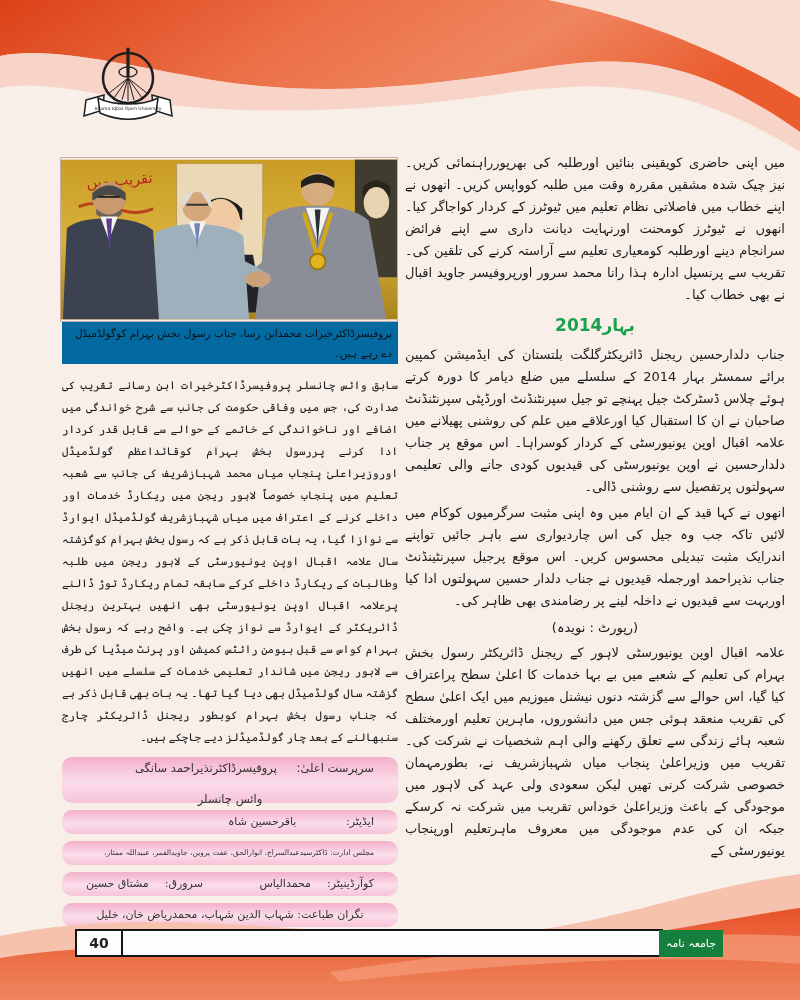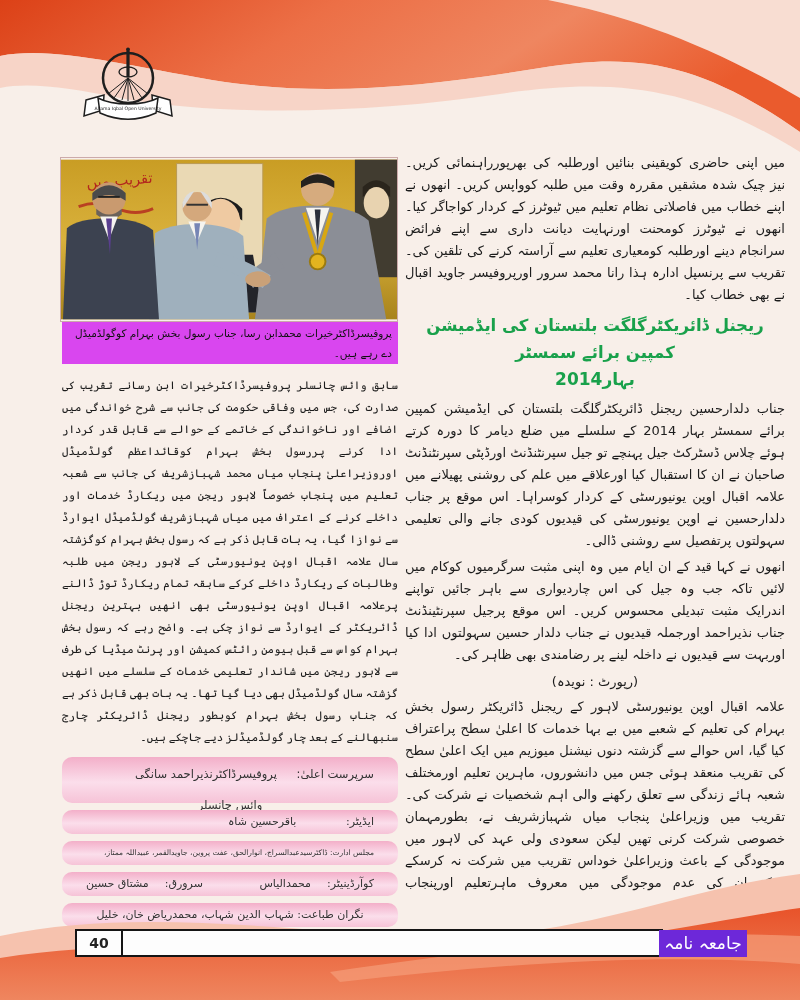--- a/index.html
+++ b/index.html
@@ -13,40 +13,40 @@
   .col-right{top:152px;left:405px;width:380px;}
   .col-left{top:157px;left:62px;width:336px;}
   .para{font-size:13px;line-height:22px;text-align:justify;text-justify:inter-word;margin:0 0 4px 0;}
   .para-left{font-size:11px;line-height:22px;font-family:Liberation Serif, serif;}
   .headline{color:#19a14b;font-weight:bold;text-align:center;font-size:16.5px;line-height:27px;margin:6px 0 5px 0;}
   .headline .hl2{font-size:17px;}
   .report-line{text-align:center;font-size:13px;line-height:24px;margin:0 0 2px 0;}
   
   .photo-wrap{width:336px;}
   .photo-svg{display:block;border:1px solid #caa;}
-  .photo-caption{background:#d946ef;font-size:10.5px;line-height:20px;padding:1px 6px;text-align:right;color:#111;}
+  .photo-caption{background:#0369a1;font-size:10.5px;line-height:20px;padding:1px 6px;text-align:right;color:#111;}
   
   .credits{margin-top:9px;}
   .crow{position:relative;background:linear-gradient(180deg,#f3afc9 0%,#fbdeeb 55%,#f6c3d7 100%);
         border-radius:10px;margin-bottom:7px;direction:rtl;color:#333;}
-  .crow-tall{height:46px;padding:10px 24px 0 24px;box-sizing:border-box;}
+  .crow-tall{height:46px;padding:4px 24px 0 24px;box-sizing:border-box;}
   .crow-std{height:24px;line-height:24px;padding:0 24px;box-sizing:border-box;font-size:11px;}
   .crow .lbl{margin-left:16px;}
   .crow .sub{display:block;text-align:center;font-size:11.5px;margin-top:17px;}
   .crow-split{display:flex;justify-content:space-between;}
   .crow-center{text-align:center;}
   .crow-right{text-align:right;}
   .crow-small{font-size:7.5px;}
   .r1line{font-size:11.5px;}
   
   .pagenum-box{position:absolute;top:929px;left:75px;width:44px;height:24px;background:#fdfdfd;
                border:2px solid #151515;text-align:center;line-height:24px;font-size:14px;font-weight:bold;color:#222;z-index:5;}
   .foot-bar{position:absolute;top:929px;left:119px;width:540px;height:24px;background:#fdfdfd;border:2px solid #151515;box-sizing:content-box;z-index:4;}
-  .masthead{position:absolute;top:930px;left:659px;width:88px;height:27px;background:#6d28d9;color:#fff;
-            text-align:center;line-height:27px;font-size:17px;direction:rtl;z-index:6;}
+  .masthead{position:absolute;top:930px;left:659px;width:64px;height:27px;background:#15803d;color:#fff;
+            text-align:center;line-height:27px;font-size:11px;direction:rtl;z-index:6;}
 </style>
 </head>
 <body>
 
 <div class="page">
 
   <svg class="hdr-svg" width="800" height="170" viewBox="0 0 800 170">
     <defs>
       <linearGradient id="grTop" x1="0" y1="0" x2="1" y2="0.25">
         <stop offset="0" stop-color="#dc4117"></stop>
@@ -76,21 +76,20 @@
     <ellipse cx="60" cy="30" rx="9" ry="5" fill="none" stroke="#1e1e1e" stroke-width="1.3"></ellipse>
     <polygon points="18,58 36,53 35,68 16,74" fill="#fff" stroke="#1e1e1e" stroke-width="1.5"></polygon>
     <polygon points="102,58 84,53 85,68 104,74" fill="#fff" stroke="#1e1e1e" stroke-width="1.5"></polygon>
     <path d="M30,56 C45,64 75,64 90,56 L88,71 C70,79 50,79 32,71 Z" fill="#fff" stroke="#1e1e1e" stroke-width="1.5"></path>
     <text x="60" y="68" text-anchor="middle" font-size="4.6" fill="#1e1e1e">Allama Iqbal Open University</text>
   </svg>
 
   <div class="col col-right">
     <p class="para">میں اپنی حاضری کویقینی بنائیں اورطلبہ کی بھرپورراہنمائی کریں۔ نیز چیک شدہ مشقیں مقررہ وقت میں طلبہ کوواپس کریں۔ انھوں نے اپنے خطاب میں فاصلاتی نظام تعلیم میں ٹیوٹرز کے کردار کواجاگر کیا۔ انھوں نے ٹیوٹرز کومحنت اورنہایت دیانت داری سے اپنے فرائض سرانجام دینے اورطلبہ کومعیاری تعلیم سے آراستہ کرنے کی تلقین کی۔ تقریب سے پرنسپل ادارہ ہذا رانا محمد سرور اورپروفیسر جاوید اقبال نے بھی خطاب کیا۔</p>
     <div class="headline">
-      <div>ریجنل ڈائریکٹرگلگت بلتستان کی ایڈمیشن کمپین برائے سمسٹر</div>
       <div class="hl2">بہار2014</div>
     </div>
     <p class="para">جناب دلدارحسین ریجنل ڈائریکٹرگلگت بلتستان کی ایڈمیشن کمپین برائے سمسٹر بہار 2014 کے سلسلے میں ضلع دیامر کا دورہ کرتے ہوئے چلاس ڈسٹرکٹ جیل پہنچے تو جیل سپرنٹنڈنٹ اورڈپٹی سپرنٹنڈنٹ صاحبان نے ان کا استقبال کیا اورعلاقے میں علم کی روشنی پھیلانے میں علامہ اقبال اوپن یونیورسٹی کے کردار کوسراہا۔ اس موقع پر جناب دلدارحسین نے اوپن یونیورسٹی کی قیدیوں کودی جانے والی تعلیمی سہولتوں پرتفصیل سے روشنی ڈالی۔</p>
     <p class="para">انھوں نے کہا قید کے ان ایام میں وہ اپنی مثبت سرگرمیوں کوکام میں لائیں تاکہ جب وہ جیل کی اس چاردیواری سے باہر جائیں تواپنے اندرایک مثبت تبدیلی محسوس کریں۔ اس موقع پرجیل سپرنٹینڈنٹ جناب نذیراحمد اورجملہ قیدیوں نے جناب دلدار حسین سہولتوں ادا کیا اوربہت سے قیدیوں نے داخلہ لینے پر رضامندی بھی ظاہر کی۔</p>
     <p class="report-line">(رپورٹ : نویدہ)</p>
     <p class="para">علامہ اقبال اوپن یونیورسٹی لاہور کے ریجنل ڈائریکٹر رسول بخش بہرام کی تعلیم کے شعبے میں بے بہا خدمات کا اعلیٰ سطح پراعتراف کیا گیا، اس حوالے سے گزشتہ دنوں نیشنل میوزیم میں ایک اعلیٰ سطح کی تقریب منعقد ہوئی جس میں دانشوروں، ماہرین تعلیم اورمختلف شعبہ ہائے زندگی سے تعلق رکھنے والی اہم شخصیات نے شرکت کی۔ تقریب میں وزیراعلیٰ پنجاب میاں شہبازشریف نے، بطورمہمان خصوصی شرکت کرنی تھیں لیکن سعودی ولی عہد کی لاہور میں موجودگی کے باعث وزیراعلیٰ خوداس تقریب میں شرکت نہ کرسکے جبکہ ان کی عدم موجودگی میں معروف ماہرتعلیم اورپنجاب یونیورسٹی کے</p>
   </div>
 
   <div class="col col-left">
 

